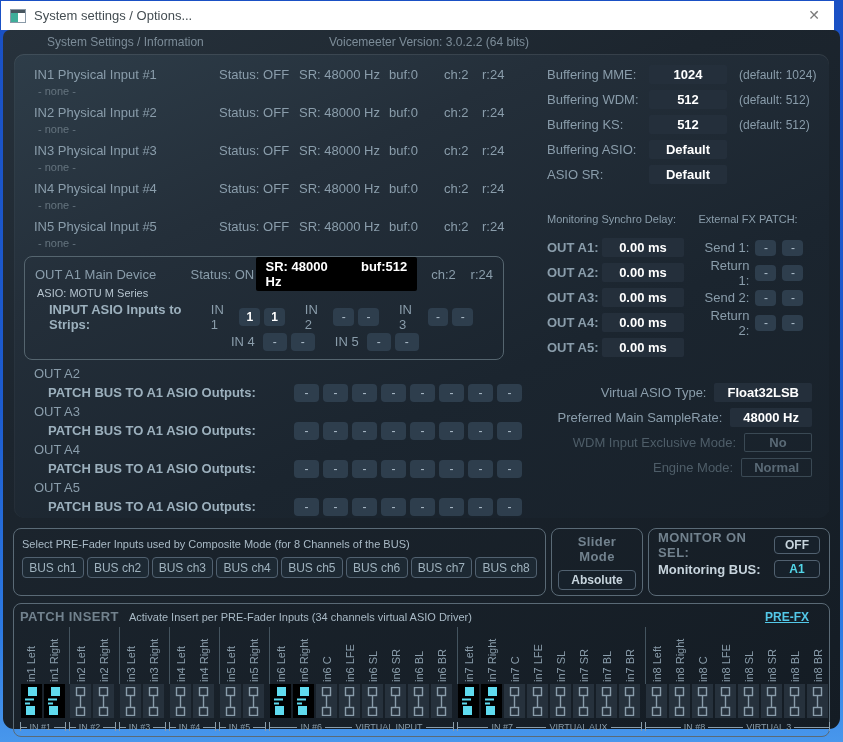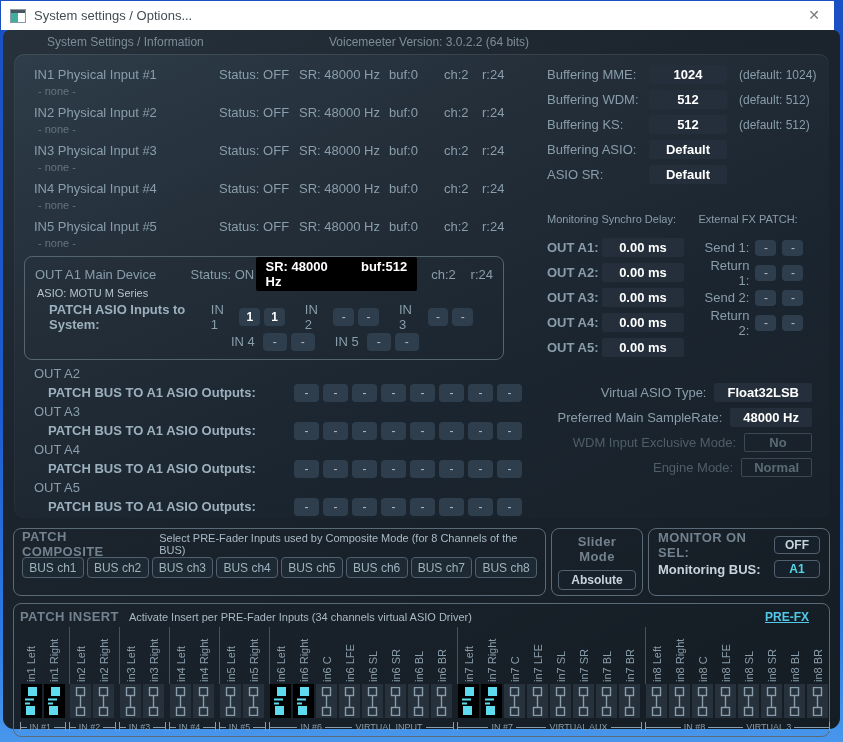--- a/index.html
+++ b/index.html
@@ -209,21 +209,21 @@
             <span class="hl">
               <span>SR: 48000 Hz</span>
               <span>buf:512</span>
             </span>
             <span class="oa-ch">ch:2</span>
             <span>r:24</span>
           </div>
           <div class="asio-dev">ASIO: MOTU M Series</div>
 
             <div class="pa-row">
-              <span class="pa-title">PATCH ASIO Inputs to System:</span>
+              <span class="pa-title">INPUT ASIO Inputs to Strips:</span>
 
                 <span class="pa-group">
                   <span class="pa-label">IN 1</span>
 
                     <button class="pbtn on">1</button>
 
                     <button class="pbtn on">1</button>
 
                 </span>
 
@@ -505,21 +505,20 @@
             </div>
 
         </div>
 
       </div>
     </div>
 
     <div class="boxes-row">
       <div class="gbox composite">
         <div class="gbox-head">
-          <span class="gtitle">PATCH COMPOSITE</span>
           <span class="gsub">Select PRE-Fader Inputs used by Composite Mode (for 8 Channels of the BUS)</span>
         </div>
         <div class="comp-btns">
 
             <button class="cbtn">BUS ch1</button>
 
             <button class="cbtn">BUS ch2</button>
 
             <button class="cbtn">BUS ch3</button>
 

